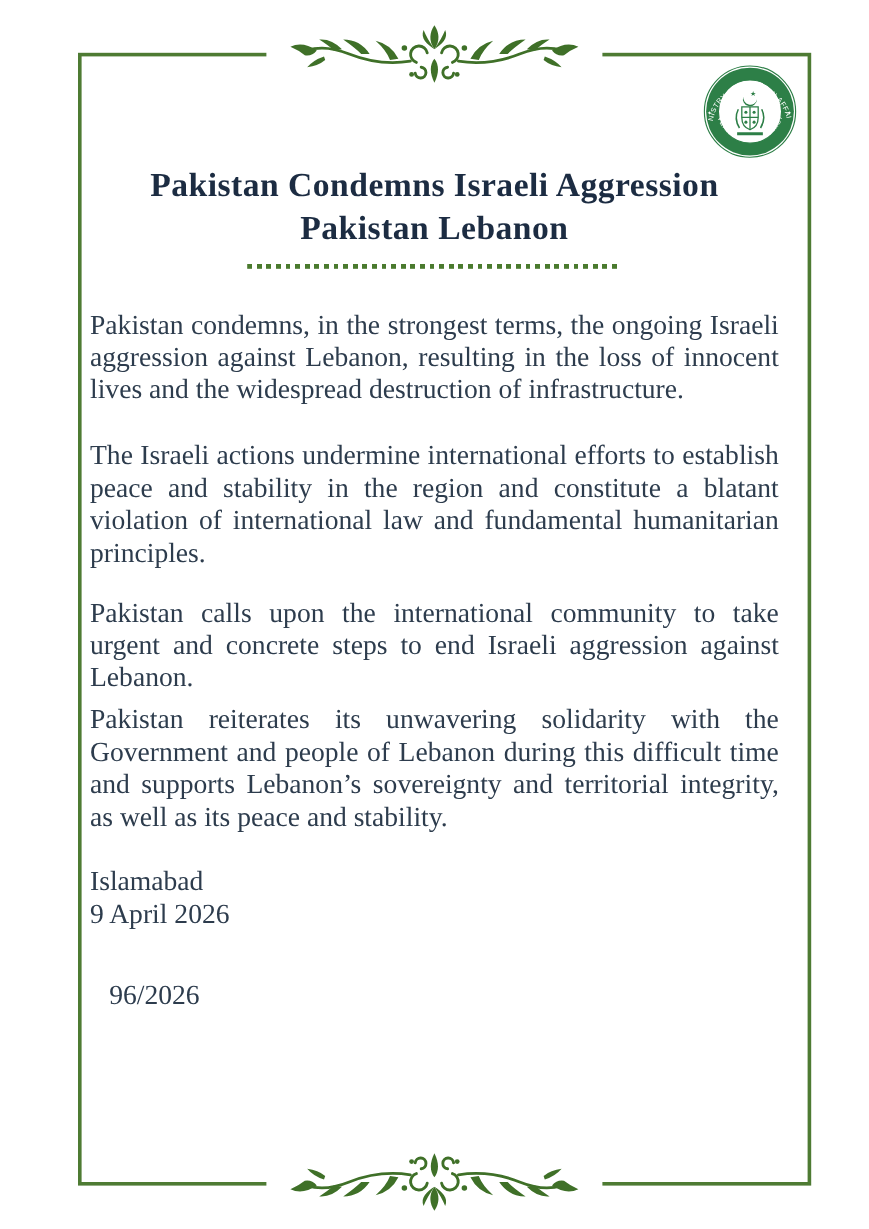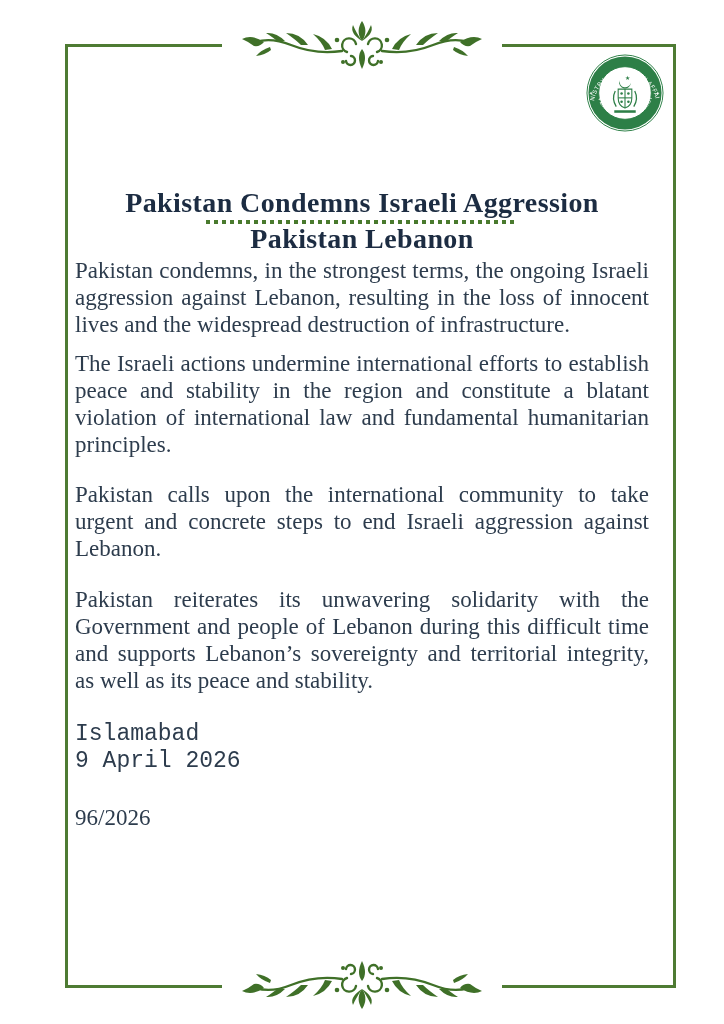--- a/index.html
+++ b/index.html
@@ -19,41 +19,41 @@
   }
   .ornament-top{top:20px;}
   .ornament-bottom{top:956px;}
   .ornament-bottom svg{transform:scaleY(-1);}
   
   .seal{position:absolute;left:586px;top:54px;width:78px;height:78px;z-index:3;}
   
   .title{
     position:absolute;left:0;right:0;top:137px;text-align:center;
     font-size:28px;line-height:36px;font-weight:700;color:#1c2c42;
-    letter-spacing:.4px;z-index:2;margin-top:48px;
+    letter-spacing:.4px;z-index:2;
   }
   
   .dotted{
     position:absolute;top:220px;left:50%;transform:translateX(-50%);
     width:312px;height:4px;z-index:2;
     background-image:repeating-linear-gradient(90deg,#4a7a2e 0 4px,transparent 4px 8px);
   }
   
   .content{
     position:absolute;left:75px;top:257px;width:574px;z-index:2;
     font-size:23px;line-height:27px;color:#2d3c4d;
   }
   .content p{margin:0;text-align:justify;}
-  .content p.p1{margin-bottom:12px;}
+  .content p.p1{margin-bottom:28px;}
   .content p.p2{margin-bottom:23px;}
-  .content p.p3{margin-bottom:24px;}
+  .content p.p3{margin-bottom:8px;}
   .content p.p4{margin-bottom:27px;}
-  .dateline{margin-bottom:29px;font-family:Liberation Mono, monospace;}
+  .dateline{margin-bottom:41px;}
   .dateline div{margin:0;}
-  .refline{margin:0;}
+  .refline{margin:16px;}
   
   .seal text{font-family:"Liberation Sans", sans-serif;}
 </style>
 </head>
 <body>
 
 <div class="frame"></div>
 
 <div class="ornament-wrap ornament-top">
   <svg width="260" height="54" viewBox="0 0 260 54" xmlns="http://www.w3.org/2000/svg">

